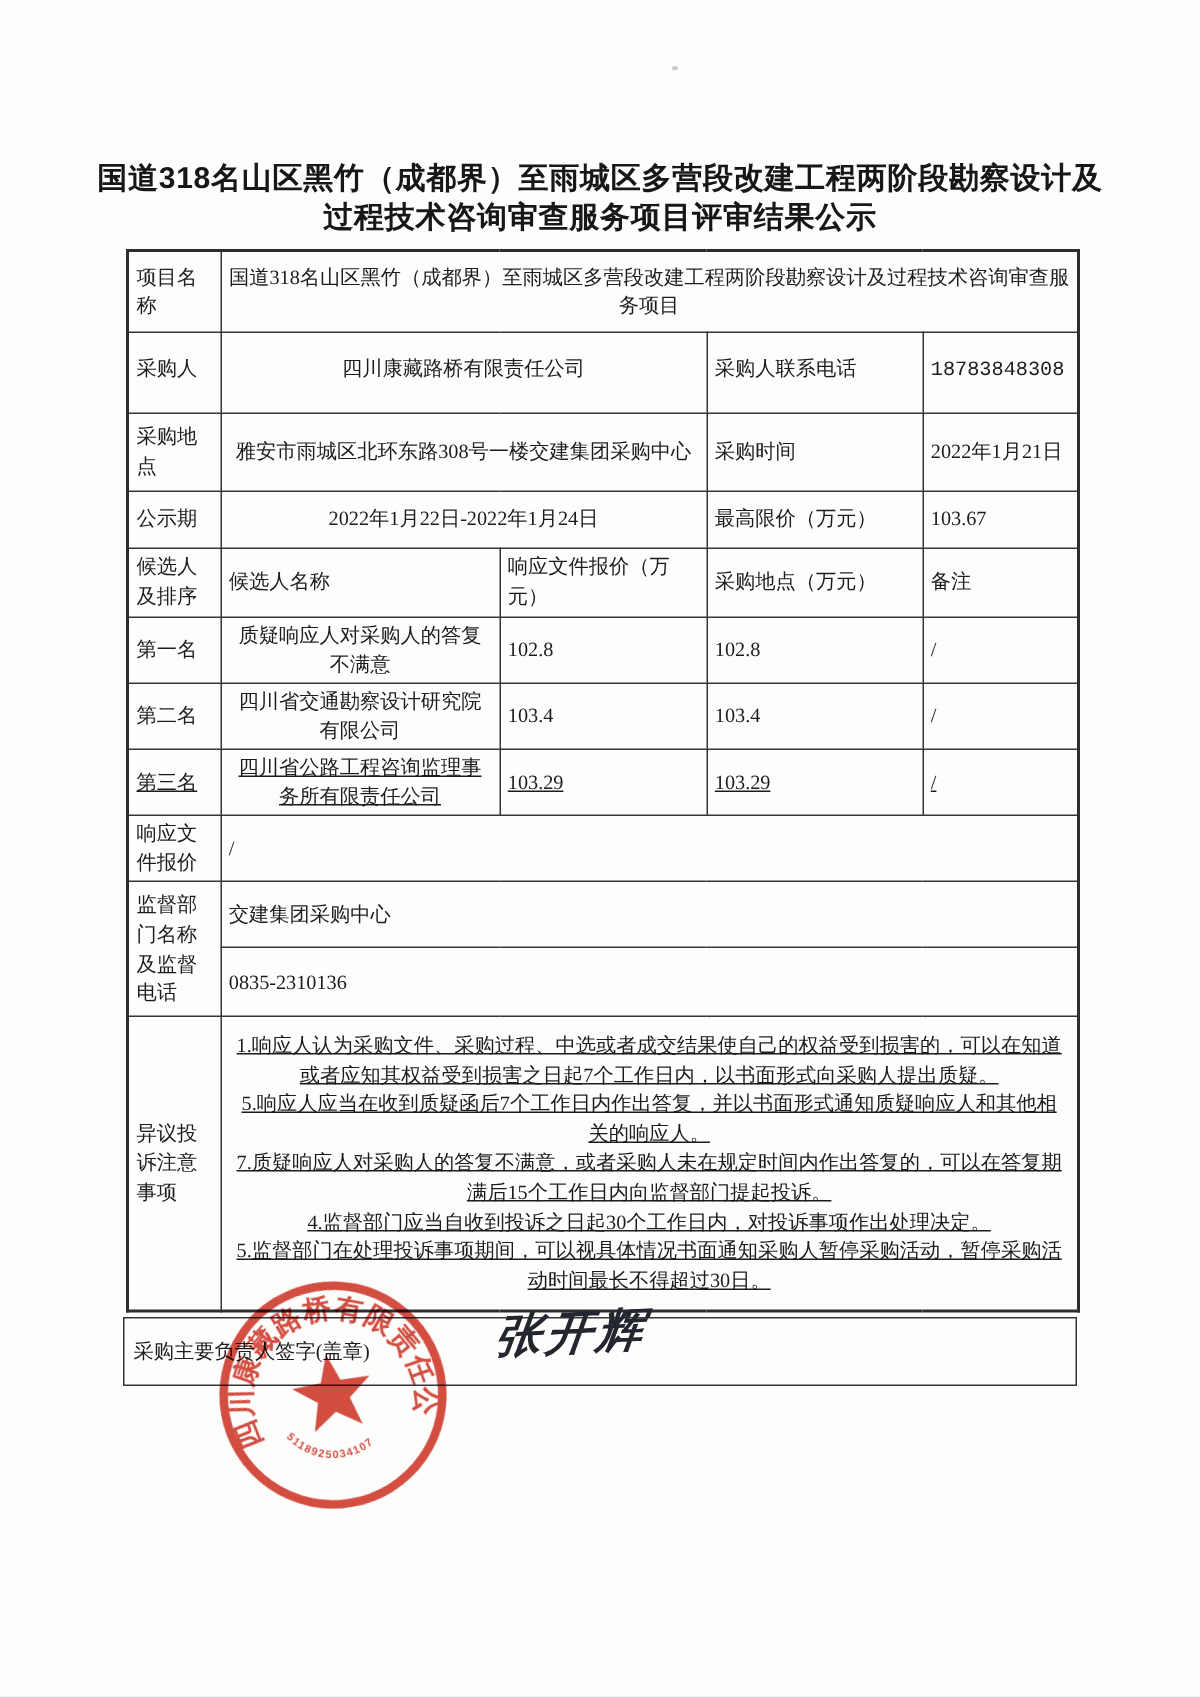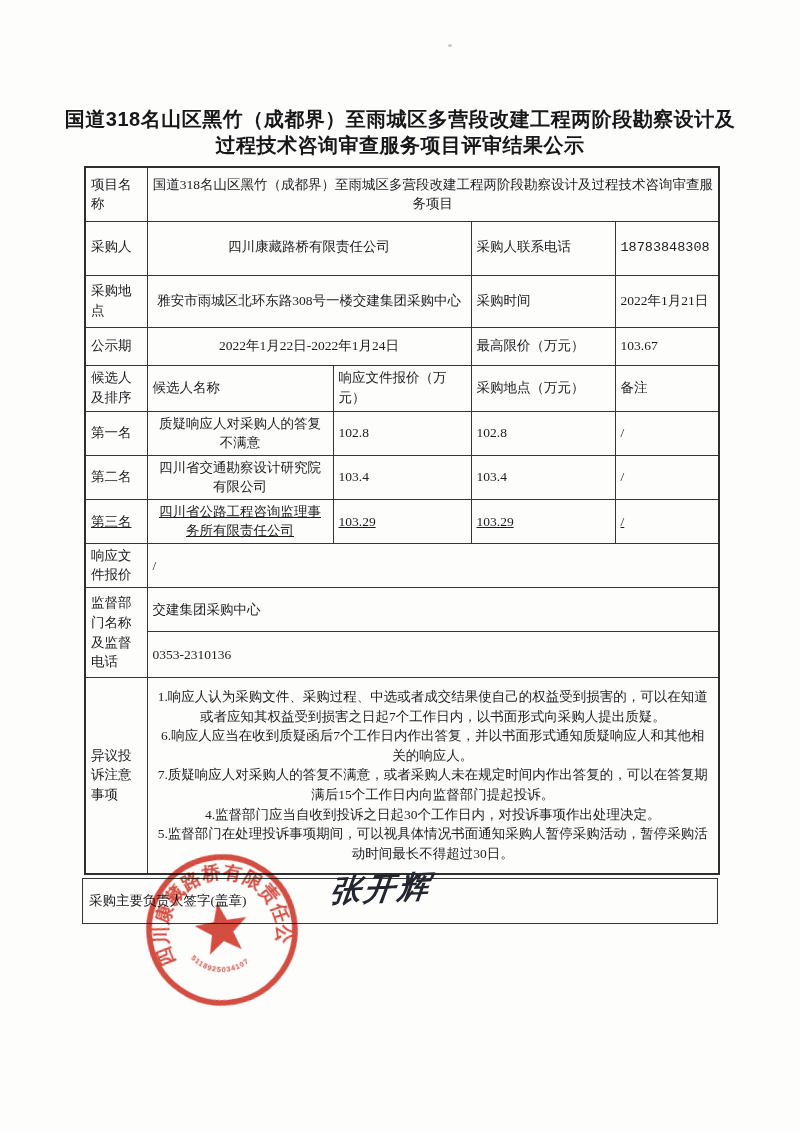--- a/index.html
+++ b/index.html
@@ -48,21 +48,21 @@
   tr.r-location { height: 52px; }
   tr.r-publicity{ height: 38px; }
   tr.r-candhead { height: 46px; }
   tr.r-cand1    { height: 40px; }
   tr.r-cand2    { height: 40px; }
   tr.r-cand3    { height: 44px; text-decoration: underline; }
   tr.r-other    { height: 44px; }
   tr.r-supv1    { height: 44px; }
   tr.r-supv2    { height: 46px; }
   tr.r-objection{ height: 196px; }
-  .obj-list { padding: 4px 2px; }
+  .obj-list { padding: 4px 2px; text-decoration: underline; }
   .obj-item { margin: 0; }
   .sign-row {
     position: relative;
     margin: 3px 0 0 82px;
     width: 636px;
     height: 46px;
     border: 1.8px solid #353538;
     display: flex;
     align-items: center;
     padding-left: 6px;
@@ -169,28 +169,28 @@
       </tr>
       <tr class="r-other">
         <td class="lab">响应文件报价</td>
         <td class="ctr" colspan="4">/</td>
       </tr>
       <tr class="r-supv1">
         <td class="lab" rowspan="2">监督部门名称及监督电话</td>
         <td class="ctr" colspan="4">交建集团采购中心</td>
       </tr>
       <tr class="r-supv2">
-        <td class="ctr" colspan="4">0353-2310136</td>
+        <td class="ctr" colspan="4">0835-2310136</td>
       </tr>
       <tr class="r-objection">
         <td class="lab">异议投诉注意事项</td>
         <td class="val" colspan="4">
           <div class="obj-list">
             <p class="obj-item">1.响应人认为采购文件、采购过程、中选或者成交结果使自己的权益受到损害的，可以在知道或者应知其权益受到损害之日起7个工作日内，以书面形式向采购人提出质疑。</p>
-            <p class="obj-item">6.响应人应当在收到质疑函后7个工作日内作出答复，并以书面形式通知质疑响应人和其他相关的响应人。</p>
+            <p class="obj-item">5.响应人应当在收到质疑函后7个工作日内作出答复，并以书面形式通知质疑响应人和其他相关的响应人。</p>
             <p class="obj-item">7.质疑响应人对采购人的答复不满意，或者采购人未在规定时间内作出答复的，可以在答复期满后15个工作日内向监督部门提起投诉。</p>
             <p class="obj-item">4.监督部门应当自收到投诉之日起30个工作日内，对投诉事项作出处理决定。</p>
             <p class="obj-item">5.监督部门在处理投诉事项期间，可以视具体情况书面通知采购人暂停采购活动，暂停采购活动时间最长不得超过30日。</p>
           </div>
         </td>
       </tr>
     </tbody>
   </table>
 
   <div class="sign-row">

